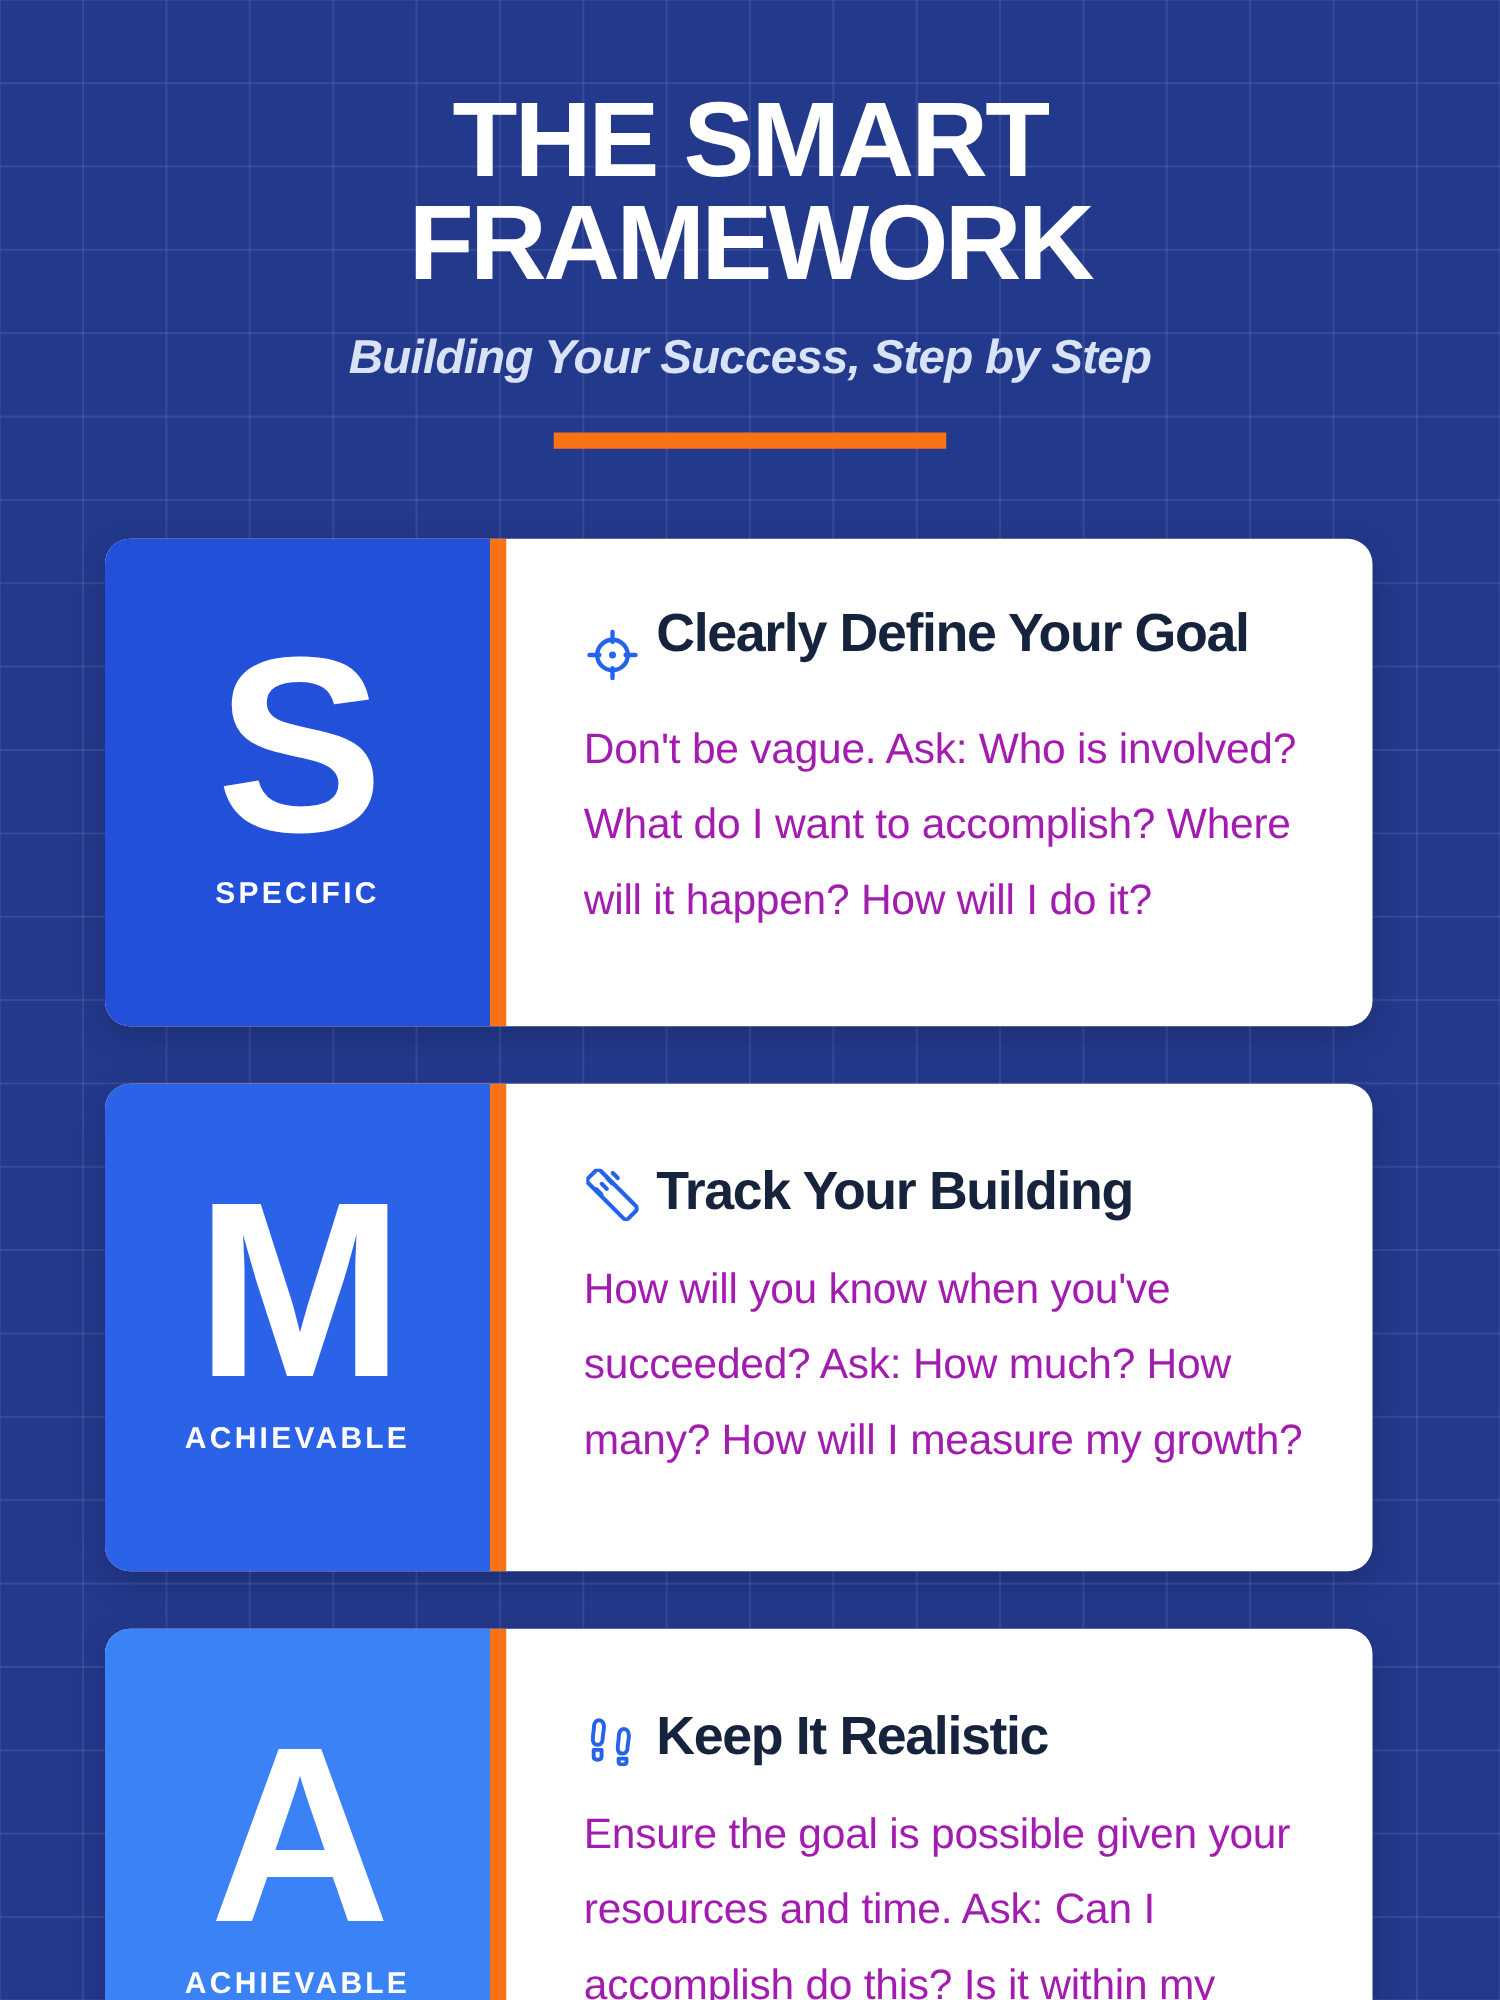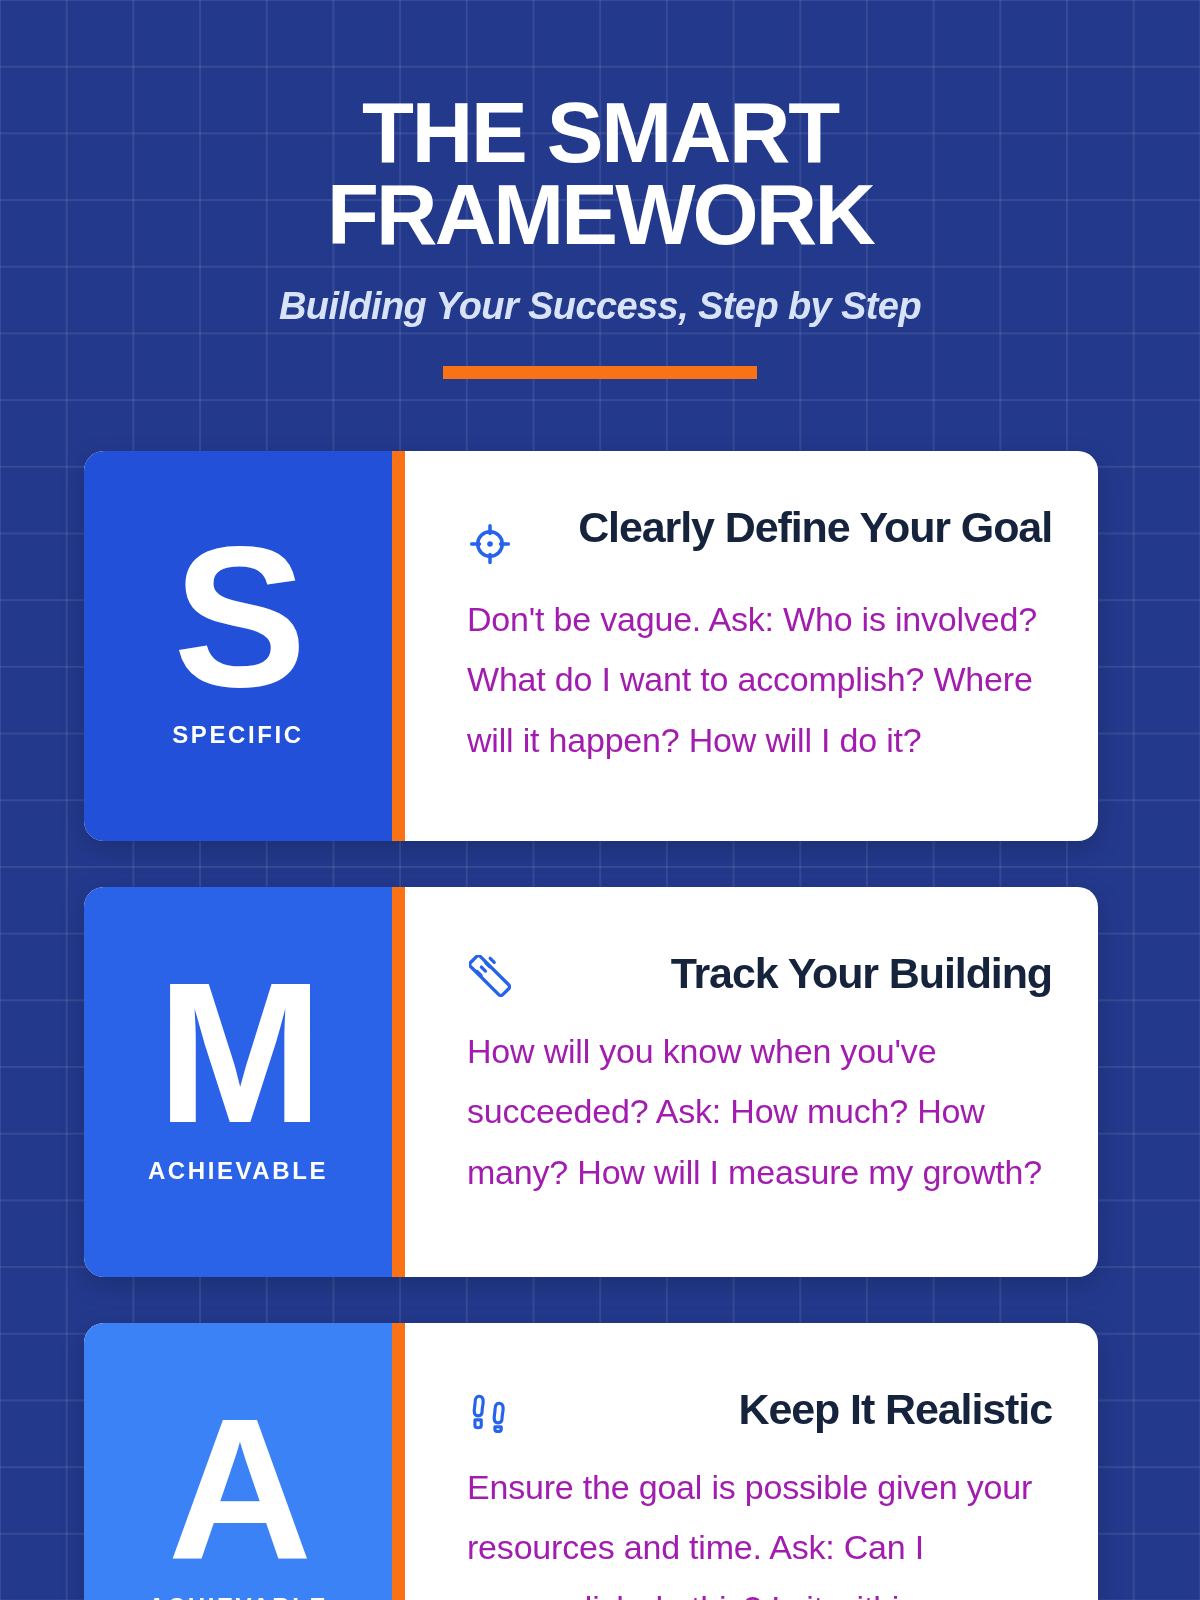--- a/index.html
+++ b/index.html
@@ -16,21 +16,21 @@
       linear-gradient(to right, rgba(255,255,255,0.085) 1.5px, transparent 1.5px),
       linear-gradient(to bottom, rgba(255,255,255,0.085) 1.5px, transparent 1.5px);
     background-size:66.7px 66.7px;
     background-position:-1px -1px;
     position:relative;
   }
 
   
   .header {
     text-align:center;
-    padding-top:92px;
+    padding-top:72px;
   }
 
   .title {
     color:#ffffff;
     font-weight:bold;
     font-size:85px;
     line-height:0.97;
     letter-spacing:-2.2px;
     text-transform:uppercase;
     font-stretch:condensed;
@@ -109,21 +109,20 @@
   .content {
     flex:1;
     padding:62px 46px 0 62px;
     min-width:0;
   }
 
   .content-head {
     display:flex;
     align-items:flex-start;
     gap:12px;
-    text-align:right;
   }
 
   .icon-wrap {
     flex:0 0 46px;
     width:46px;
     height:46px;
     display:flex;
     align-items:center;
     justify-content:center;
     margin-top:4px;

